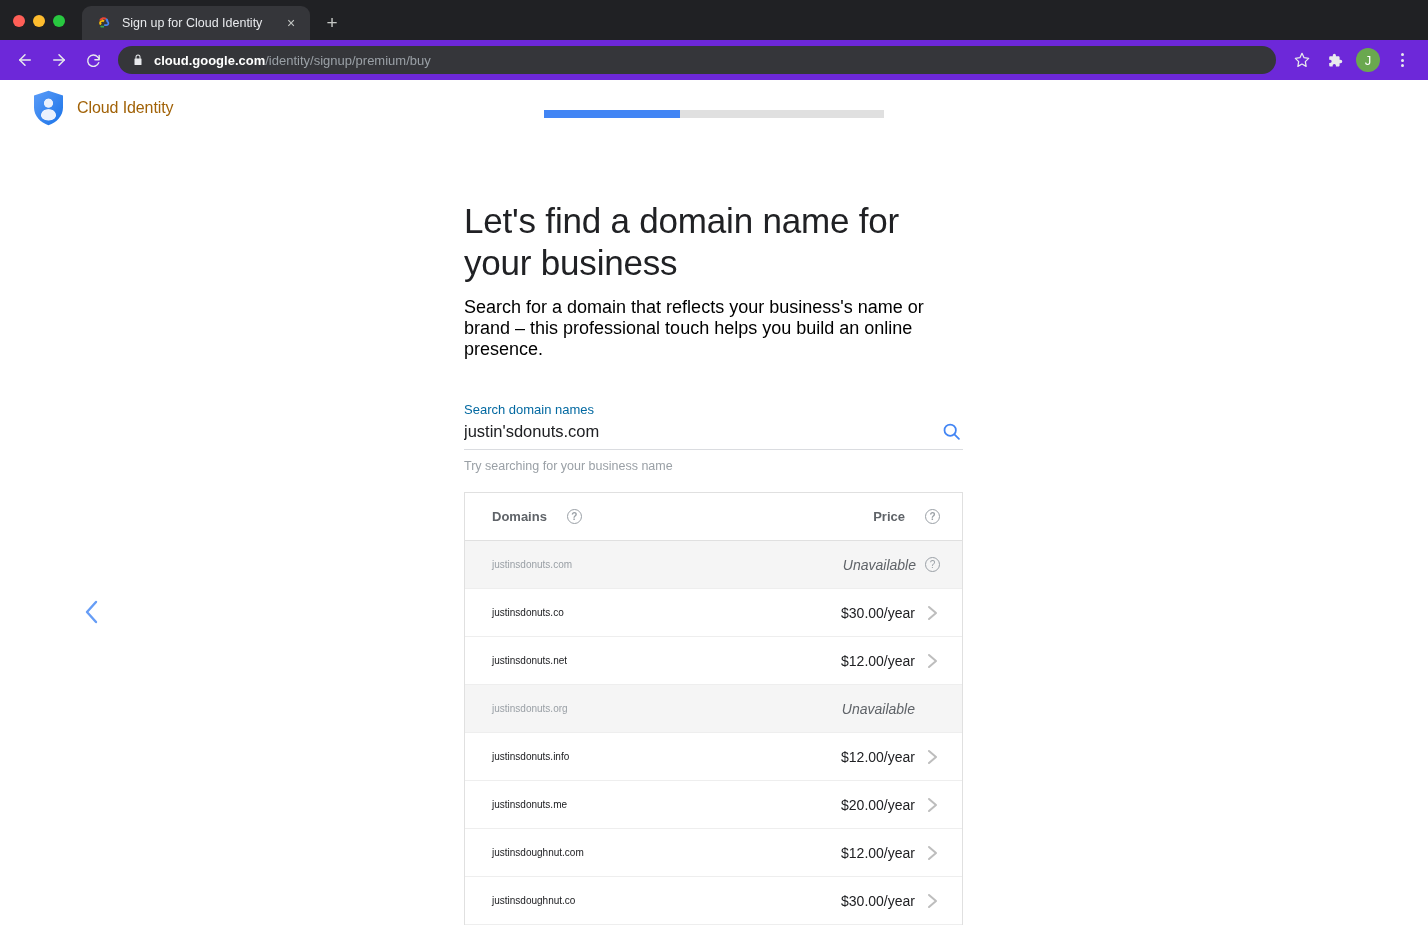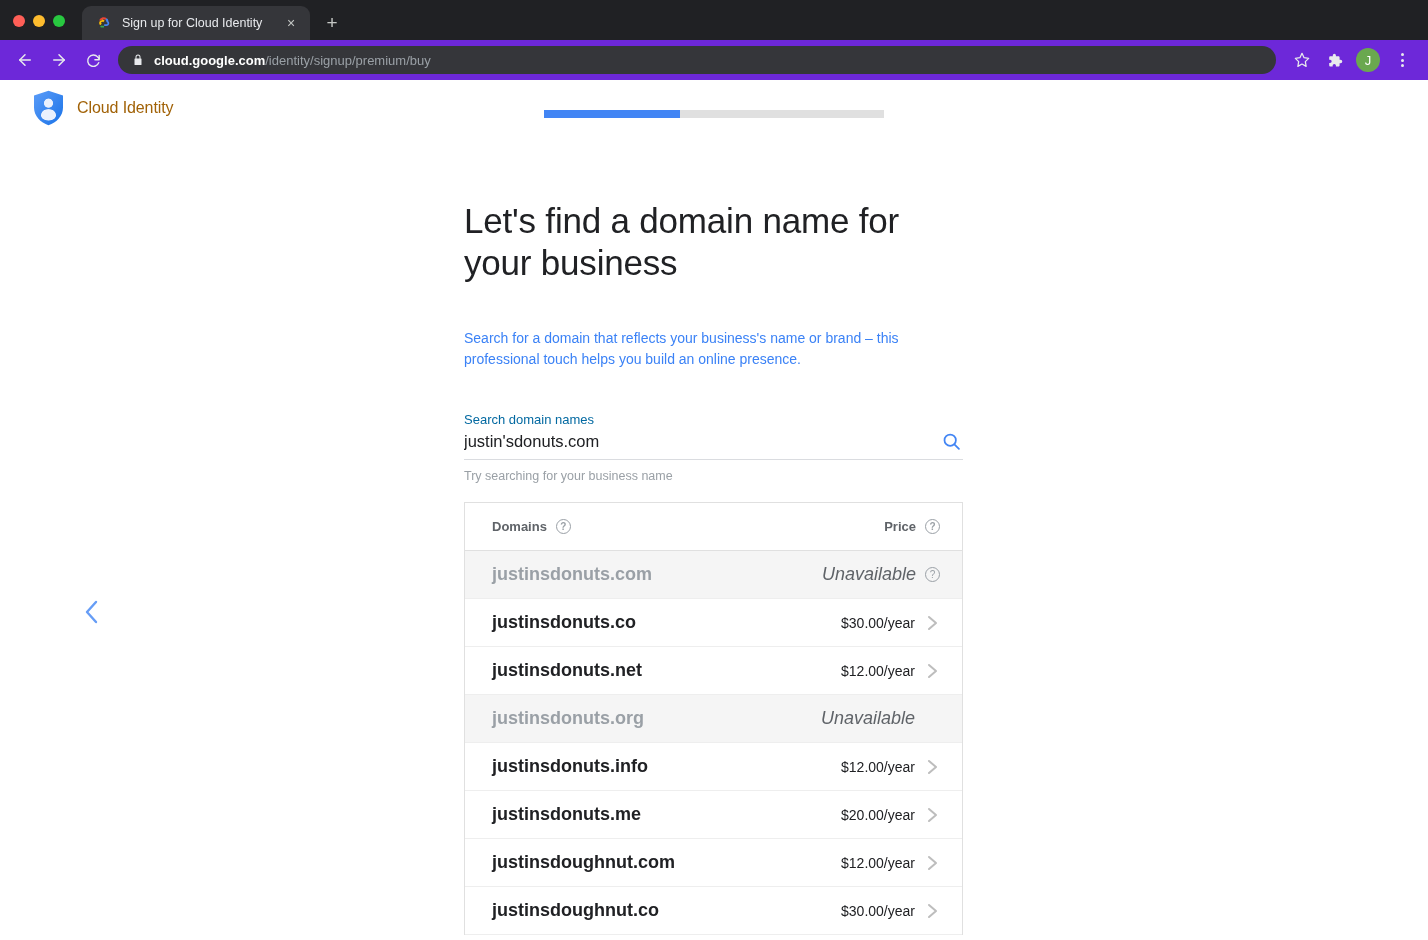--- a/index.html
+++ b/index.html
@@ -180,24 +180,24 @@
 
   .page-title {
     font-size: 35px;
     line-height: 42px;
     color: #202124;
     font-weight: normal;
     letter-spacing: -0.2px;
     margin-bottom: 0;
   }
   .page-subtitle {
-    margin-top: 44px;
-    font-size: 14px;
+    margin-top: 13px;
+    font-size: 18px;
     line-height: 21px;
-    color: #3b82f6;
+    color: #000000;
     width: 485px;
   }
 
   .field-wrap { margin-top: 42px; position: relative; }
   .field-label {
     font-size: 13px;
     color: #0369a1;
     display: block;
     margin-bottom: 2px;
   }
@@ -248,21 +248,21 @@
     height: 48px;
     padding: 0 22px 0 27px;
     border-bottom: 1px solid #e0e0e0;
   }
   .th-domains, .th-price {
     font-size: 13px;
     font-weight: bold;
     color: #5f6368;
     display: flex;
     align-items: center;
-    gap: 9px;
+    gap: 20px;
   }
   .th-price { margin-left: auto; }
 
   .help-icon {
     width: 15px; height: 15px;
     border-radius: 50%;
     border: 1.3px solid #9aa0a6;
     color: #9aa0a6;
     font-size: 10px;
     line-height: 1;
@@ -273,31 +273,31 @@
 
   .table-row {
     display: flex;
     align-items: center;
     height: 48px;
     padding: 0 22px 0 27px;
     border-bottom: 1px solid #eeeeee;
     background: #fff;
   }
   .table-row.unavailable { background: #f5f5f5; }
-  .row-domain { font-size: 18px; color: #202124; font-weight: bold; }
+  .row-domain { font-size: 10px; color: #202124; }
   .table-row.unavailable .row-domain { color: #9aa0a6; }
   .row-right {
     margin-left: auto;
     display: flex;
     align-items: center;
     gap: 9px;
   }
   .row-price { font-size: 14px; color: #202124; }
   .row-status {
-    font-size: 18px;
+    font-size: 14px;
     color: #5f6368;
     font-style: italic;
   }
   .row-chevron {
     width: 16px; height: 16px;
     display: flex; align-items: center; justify-content: center;
     flex: none;
   }
   .chev-spacer { width: 16px; height: 16px; flex: none; }
 </style>

